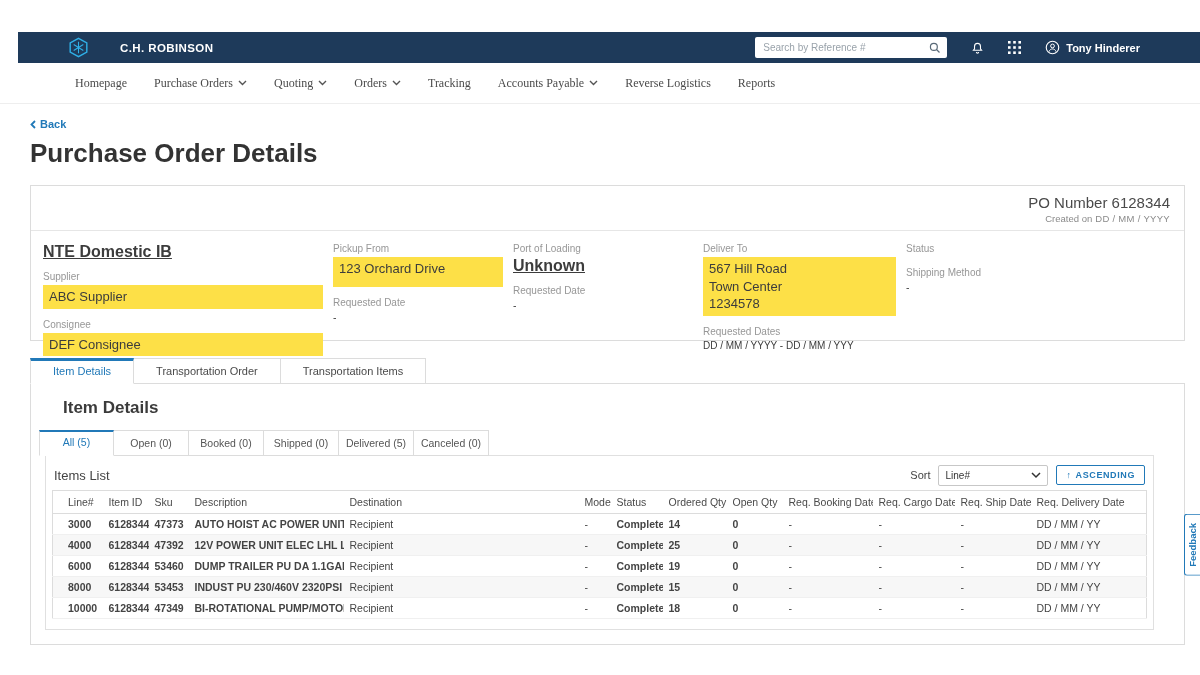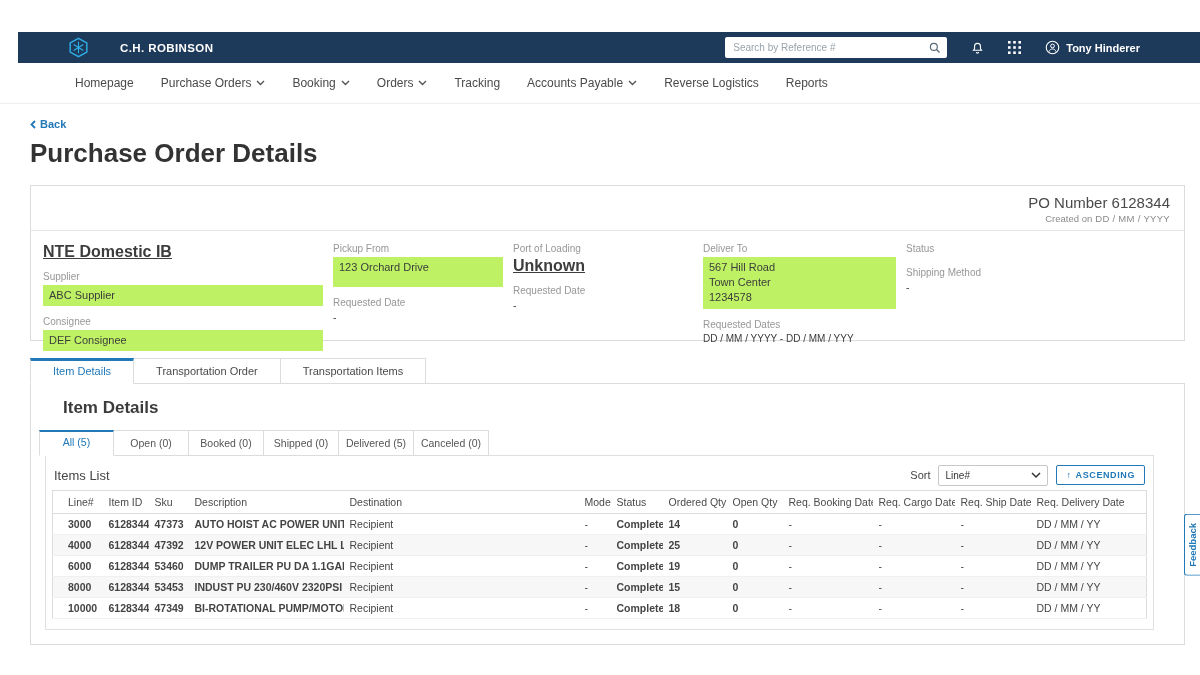--- a/index.html
+++ b/index.html
@@ -6,34 +6,34 @@
   html,body { width:1200px; height:675px; overflow:hidden; background:#fff;
     font-family:"Liberation Sans", sans-serif; color:#3c3c3c; }
 
   
   .navbar { position:absolute; top:32px; left:18px; right:0; height:31px;
     background:#1e3a5a; display:flex; align-items:center; }
   .brand { display:flex; align-items:center; gap:7px; margin-left:50px; }
   .brand-name { color:#fff; font-weight:bold; font-size:11.5px; letter-spacing:.4px;margin-left:24px; }
   .nav-right { display:flex; align-items:center; margin-left:auto; margin-right:60px; }
   .searchbox { display:flex; align-items:center; background:#fff; border-radius:2px;
-    width:222px; height:21px; padding:0 6px 0 8px; }
+    width:192px; height:21px; padding:0 6px 0 8px; }
   .searchbox input { border:none; outline:none; flex:1; font-size:10px; color:#444;
     font-family:"Liberation Sans", sans-serif; }
   .searchbox input::placeholder { color:#9aa3ab; }
   .icon-btn { display:flex; align-items:center; justify-content:center; background:none;
     border:none; cursor:pointer; }
   .nav-right .gap { width:24px; }
   .user { display:flex; align-items:center; gap:6px; margin-left:24px; }
   .user-name { color:#fff; font-size:11px; font-weight:bold; }
 
   
   .navmenu { position:absolute; top:63px; left:0; right:0; height:41px; background:#fff;
     display:flex; align-items:center; gap:27px; padding-left:75px; border-bottom:1px solid #eee; }
-  .navmenu .mitem { display:flex; align-items:center; gap:5px; font-size:12px; color:#4a4a4a; cursor:pointer; }
+  .navmenu .mitem { display:flex; align-items:center; gap:5px; font-size:12px; color:#4a4a4a; cursor:pointer;font-family:Liberation Serif, serif; }
 
   
   .backlink { position:absolute; top:118px; left:30px; display:flex; align-items:center; gap:4px;
     color:#2179b8; font-size:11px; font-weight:bold; cursor:pointer; }
   .page-title { position:absolute; top:138px; left:30px; font-size:26px; font-weight:bold; color:#333; }
 
   
   .card { background:#fff; border:1px solid #dcdcdc; }
   .card1 { position:absolute; top:185px; left:30px; width:1155px; height:156px; }
   .card1-head { padding:8px 14px 6px; border-bottom:1px solid #e6e6e6; }
@@ -41,21 +41,21 @@
   .created { font-size:9.5px; color:#8a8a8a; margin-top:2px;text-align:right; }
   .created-val { margin-left:3px; letter-spacing:.3px; }
   .card1-body { display:flex; padding:12px 0 0 12px; }
   .fcol { flex:none; padding-right:10px; }
   .fcol.c1 { width:290px; } .fcol.c2 { width:180px; } .fcol.c3 { width:190px; }
   .fcol.c4 { width:203px; } .fcol.c5 { flex:1; }
   .flabel { font-size:10px; color:#979797; margin-bottom:3px; }
   .fgap { height:10px; }
   .fval-bold { font-size:16px; font-weight:bold; color:#3c3c3c;text-decoration:underline; }
   .fval { font-size:10.5px; color:#3c3c3c; }
-  .vblock { background:#bef264; font-size:11px; color:#3c3c3c; padding:3px 6px; line-height:1.35; }
+  .vblock { background:#fde047; font-size:13px; color:#3c3c3c; padding:3px 6px; line-height:1.35; }
   .vblock.tall { min-height:30px; }
   .vblock.addr { min-height:52px; }
 
   
   .card2-wrap { position:absolute; top:358px; left:30px; width:1155px; }
   .tabstrip { display:flex; position:relative; z-index:2; }
   .tab { background:#fff; border:1px solid #dcdcdc; border-left:none; padding:6px 22px 6px;
     font-size:11px; color:#4a4a4a; cursor:pointer; margin-bottom:-1px; }
   .tab:first-child { border-left:1px solid #dcdcdc; }
   .tab.active { border-top:3px solid #2179b8; border-bottom:1px solid #fff; color:#2179b8; padding-top:4px; }
@@ -158,21 +158,21 @@
   <span class="mitem">
       <span>Homepage</span>
     </span>
   <span class="mitem">
       <span>Purchase Orders</span>
       <svg width="9" height="6" viewBox="0 0 9 6">
         <path d="M1 1l3.5 3.5L8 1" fill="none" stroke="#555" stroke-width="1.4"></path>
       </svg>
     </span>
   <span class="mitem">
-      <span>Booking</span>
+      <span>Quoting</span>
       <svg width="9" height="6" viewBox="0 0 9 6">
         <path d="M1 1l3.5 3.5L8 1" fill="none" stroke="#555" stroke-width="1.4"></path>
       </svg>
     </span>
   <span class="mitem">
       <span>Orders</span>
       <svg width="9" height="6" viewBox="0 0 9 6">
         <path d="M1 1l3.5 3.5L8 1" fill="none" stroke="#555" stroke-width="1.4"></path>
       </svg>
     </span>

